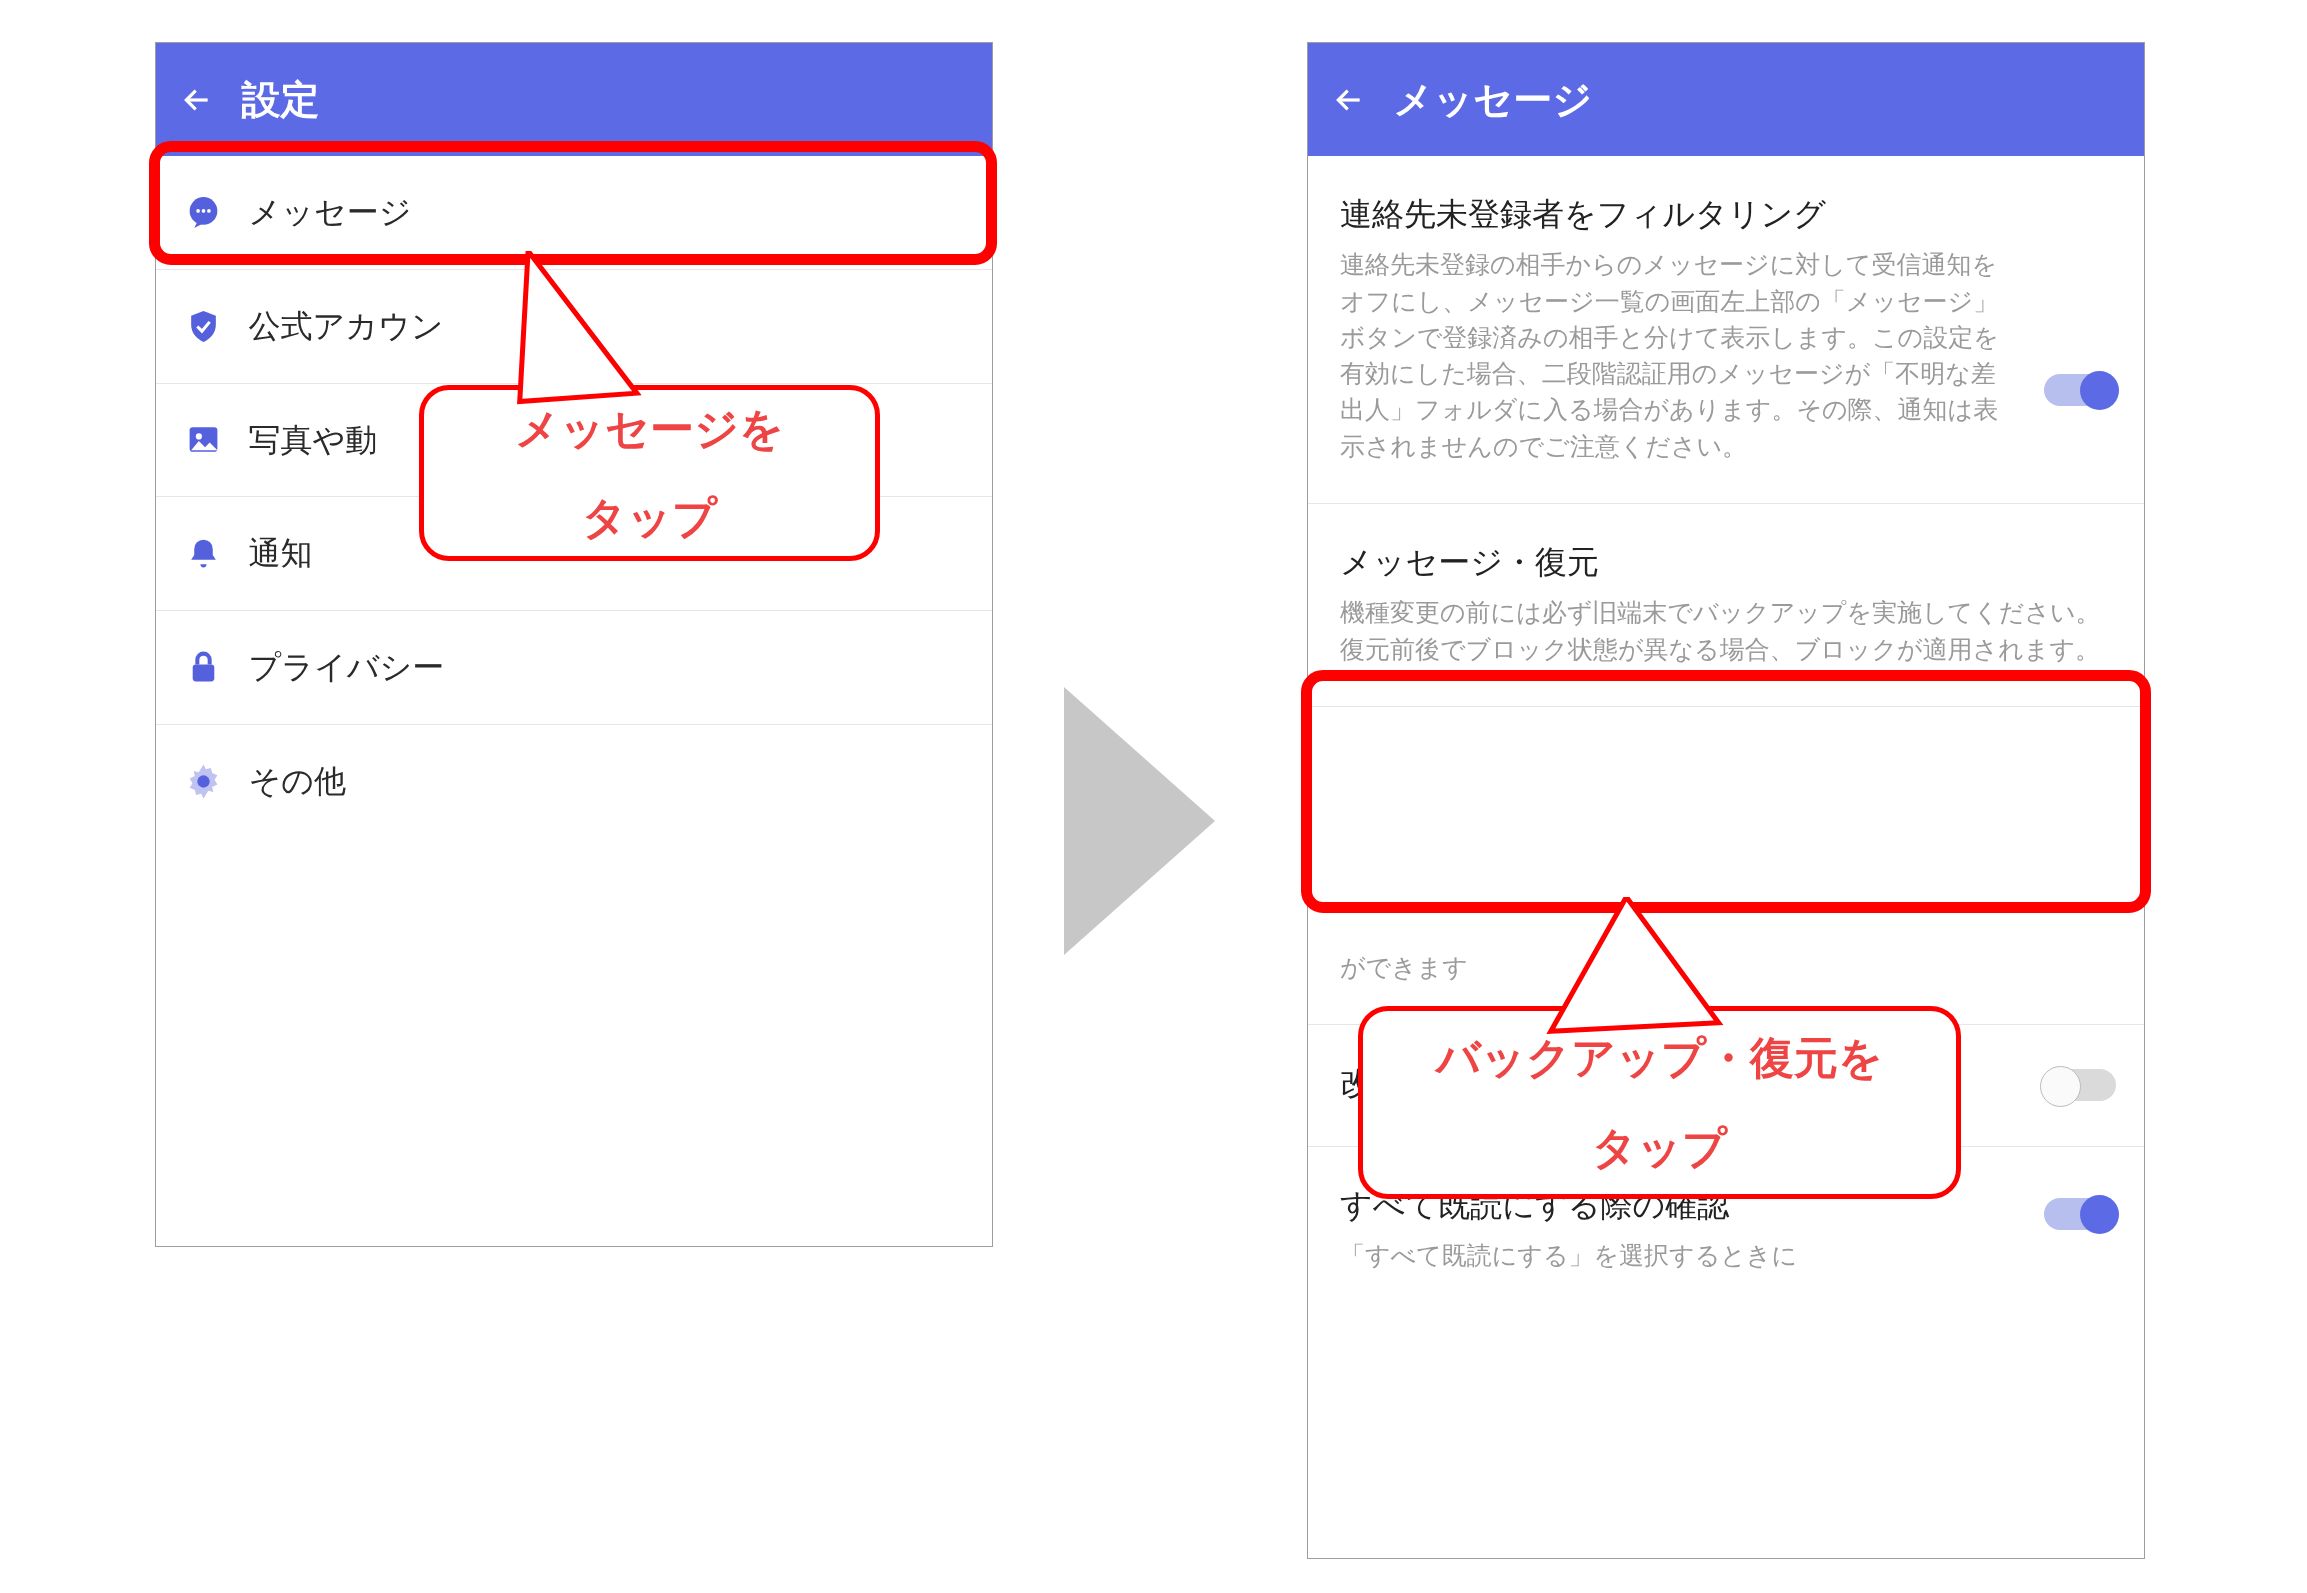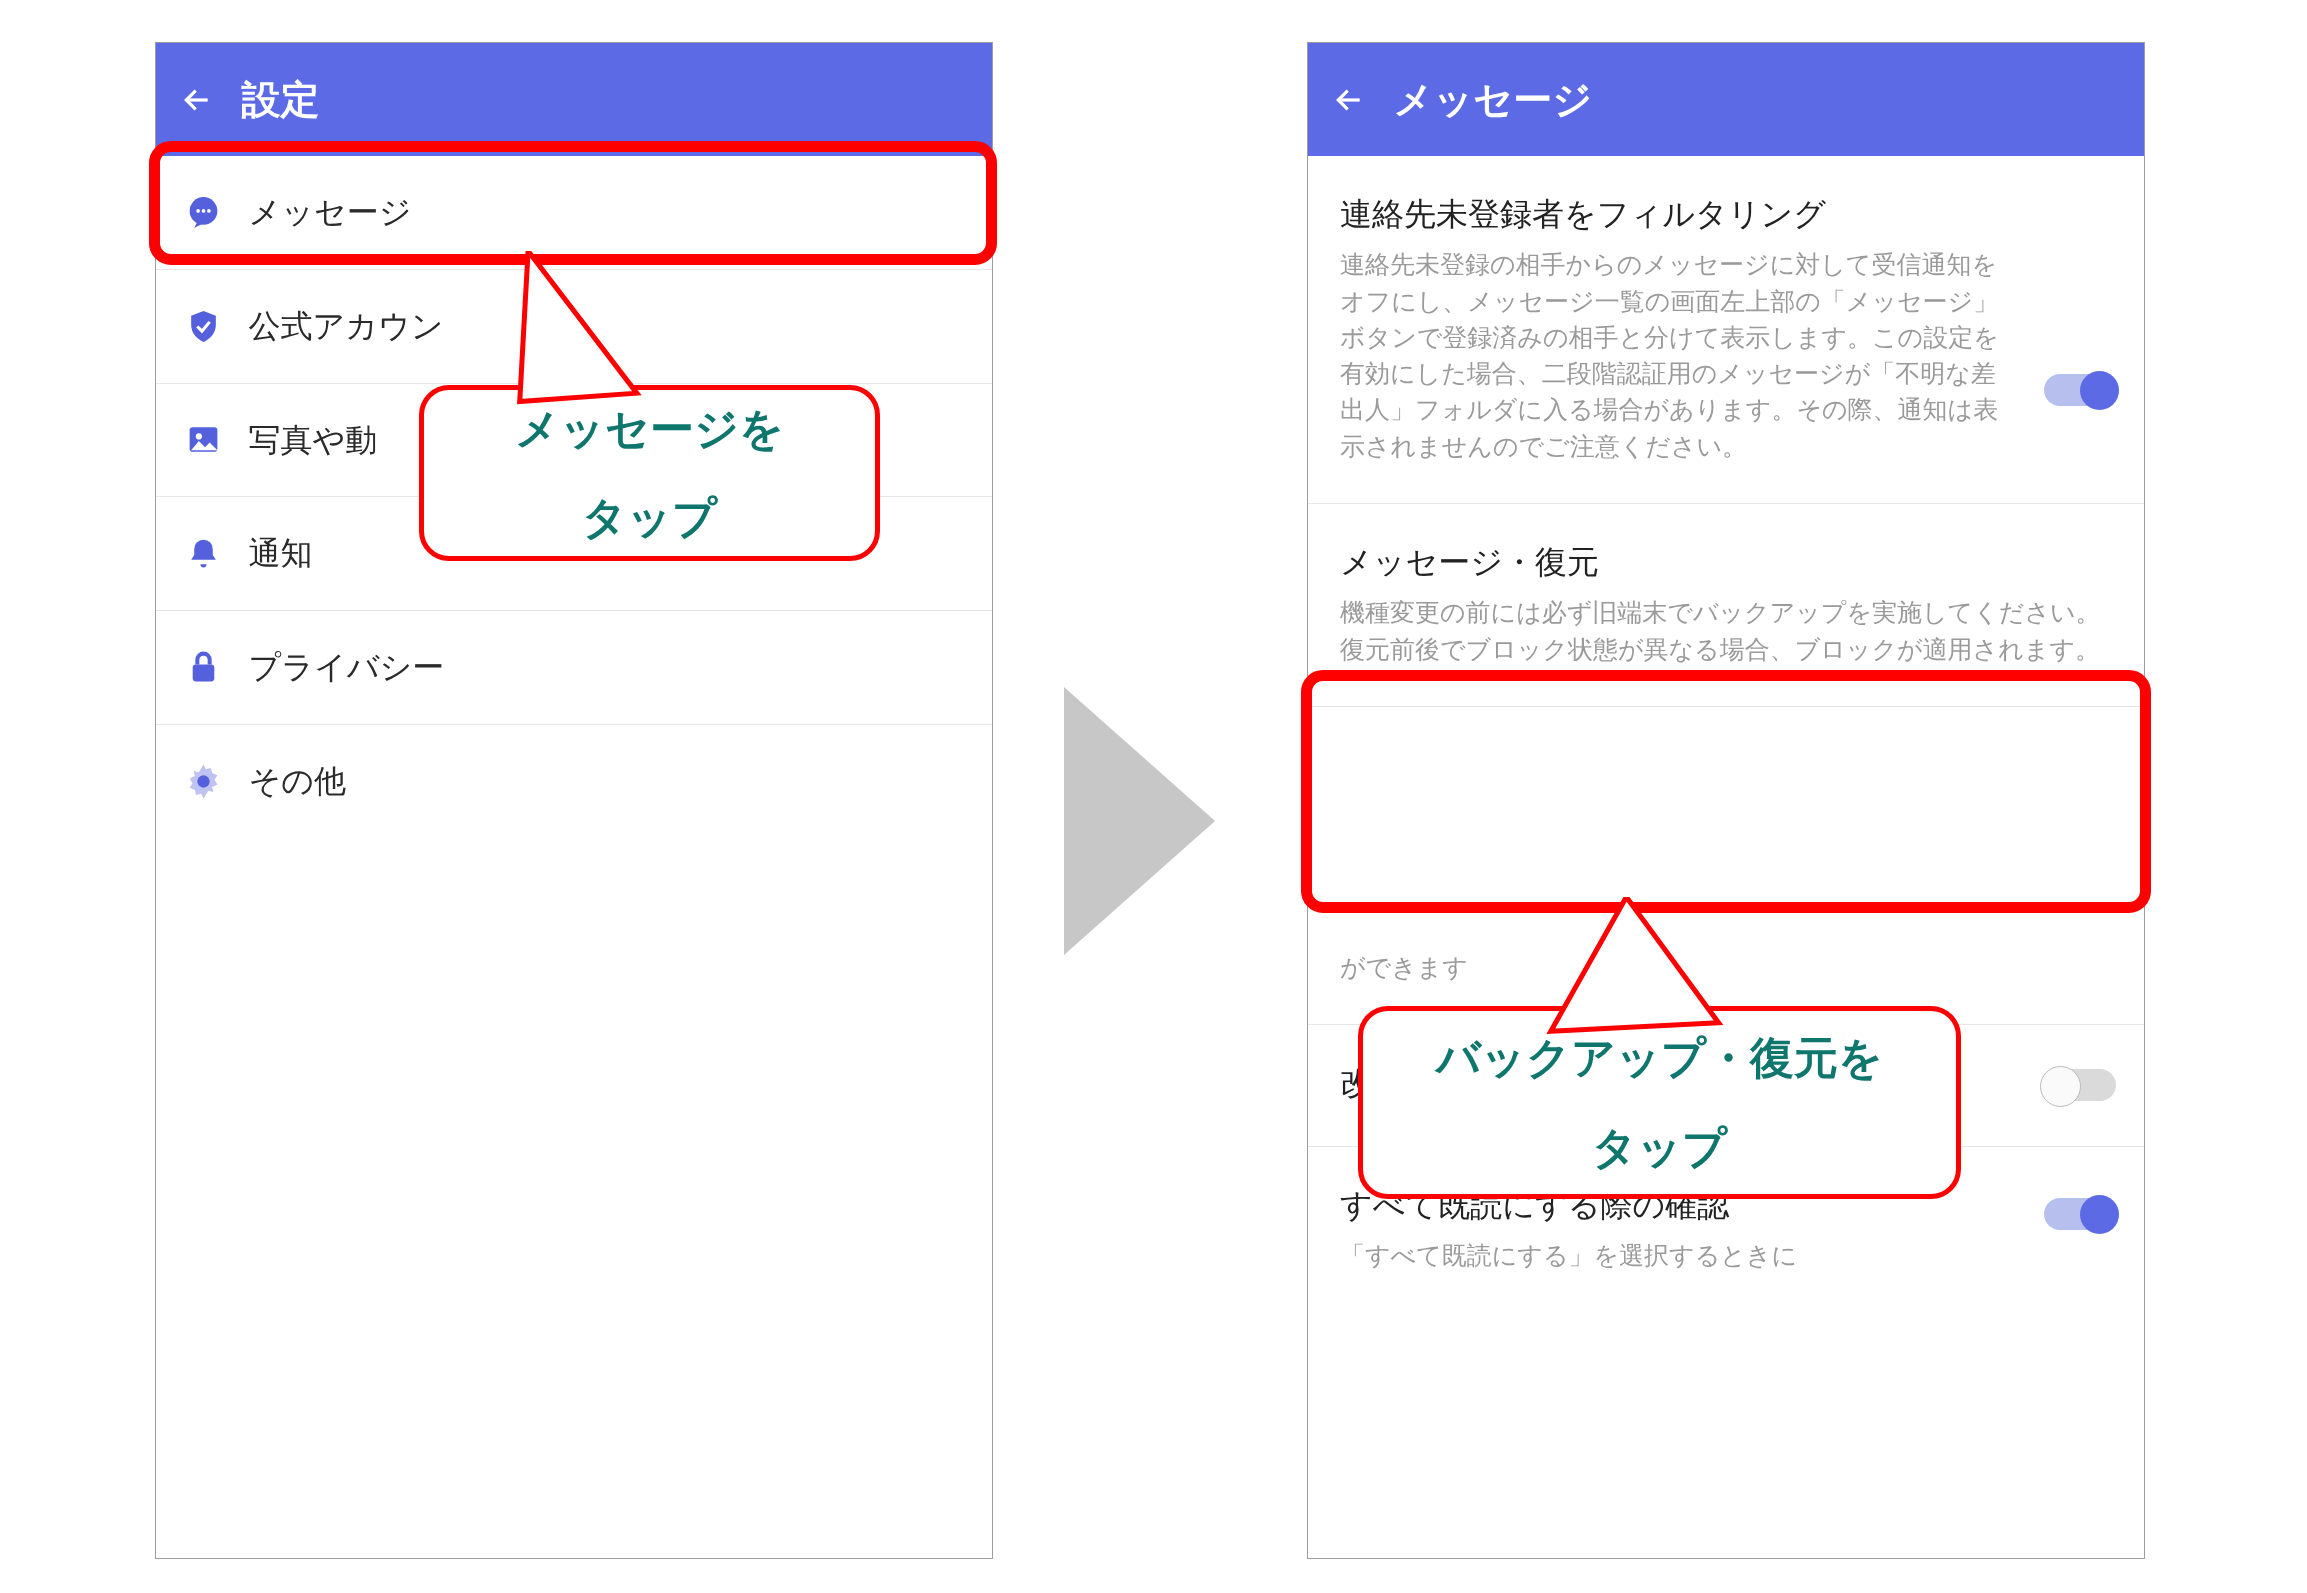--- a/index.html
+++ b/index.html
@@ -10,21 +10,21 @@
     height: 1594px;
     position: relative;
   }
   .phone {
     position: absolute;
     width: 838px;
     border: 1.7px solid #9e9e9e;
     background: #ffffff;
     overflow: hidden;
   }
-  .phone-left { left: 155px; top: 42px; height: 1517px; }
+  .phone-left { left: 155px; top: 42px; height: 1205px; }
   .phone-right { left: 1307px; top: 42px; height: 1517px; }
   .appbar {
     background: #5C6BE5;
     height: 113px;
     display: flex;
     align-items: center;
     padding: 0 25px;
     gap: 28.5px;
   }
   .appbar .back-arrow { color: #ffffff; }
@@ -45,21 +45,21 @@
     position: absolute;
     border: 11px solid #FF0000;
     border-radius: 22px;
     pointer-events: none;
   }
   .callout {
     position: absolute;
     border: 5px solid #FF0000;
     border-radius: 30px;
     background: #ffffff;
-    color: #0f766e;
+    color: #ef4444;
     font-size: 44px;
     font-weight: 700;
     text-align: center;
     display: flex;
     flex-direction: column;
     justify-content: center;
     align-items: center;
     line-height: 1.3;
     padding: 15px 34px;
     z-index: 5;

